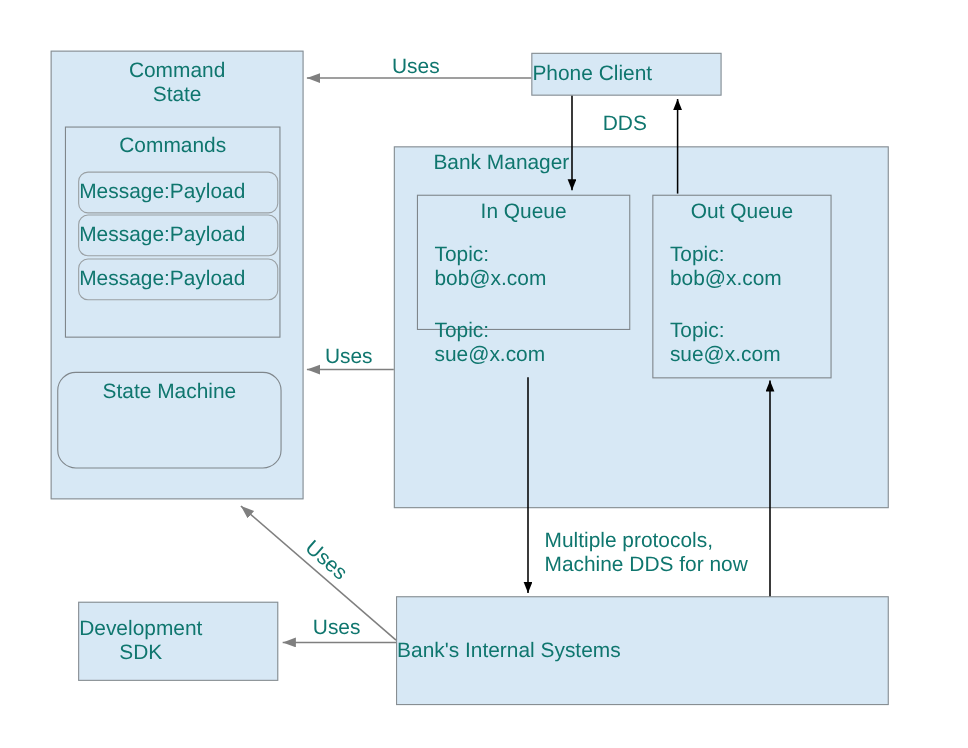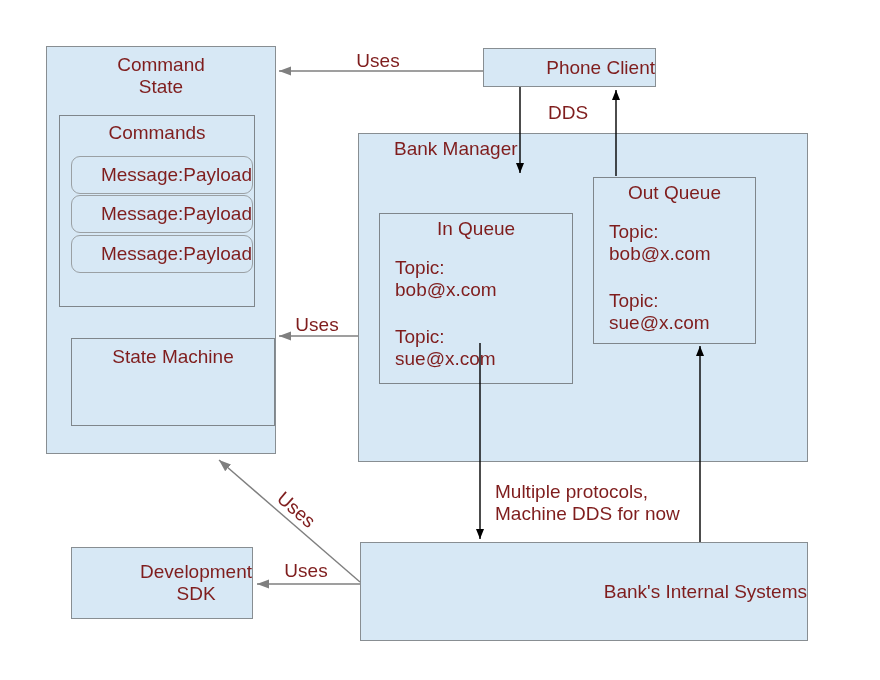--- a/index.html
+++ b/index.html
@@ -1,25 +1,25 @@
 <!DOCTYPE html>
 <html><head>
 <meta charset="utf-8">
 <style>
   html,body{margin:0;padding:0;background:#ffffff;}
   #canvas{
     position:relative;width:880px;height:680px;background:#ffffff;overflow:hidden;
-    font-family:"Liberation Sans","DejaVu Sans",sans-serif;color:#7f1d1d;
+    font-family:"Liberation Sans","DejaVu Sans",sans-serif;color:#0f766e;
     font-size:19px;line-height:22px;
   }
   .box{
     position:absolute;background:#d7e8f5;border:1px solid #888e92;box-sizing:border-box;
   }
   .title-center{position:absolute;left:0;right:0;text-align:center;}
-  .flex-center{display:flex;align-items:center;justify-content:flex-end;text-align:center;}
+  .flex-center{display:flex;align-items:center;justify-content:flex-start;text-align:center;}
   .rounded{border-radius:9px;border:1px solid #9aa0a4;}
   .edge-label{position:absolute;white-space:nowrap;}
   .center-anchor{transform:translateX(-50%);}
   svg.arrows{position:absolute;left:0;top:0;pointer-events:none;}
   .topic-group{position:absolute;left:15px;}
 </style>
 </head>
 <body>
 
 <div id="canvas">
@@ -36,33 +36,33 @@
         <span>Message:Payload</span>
       </div>
       <div class="box rounded flex-center" style="left:11px;top:79px;width:182px;height:38px;">
         <span>Message:Payload</span>
       </div>
       <div class="box rounded flex-center" style="left:11px;top:119px;width:182px;height:38px;">
         <span>Message:Payload</span>
       </div>
     </div>
 
-    <div class="box" style="left:24px;top:291px;width:204px;height:88px;border-color:#7f868b;">
+    <div class="box" style="left:5px;top:291px;width:204px;height:88px;border-color:#7f868b;border-radius:17px;">
       <div class="title-center" style="top:7px;">State Machine</div>
     </div>
   </div>
 
   <div class="box flex-center" style="left:483px;top:48px;width:173px;height:39px;">
     <span>Phone Client</span>
   </div>
 
   <div class="box" style="left:358px;top:133px;width:450px;height:329px;">
     <div style="position:absolute;left:10px;top:4px;margin-left:25px;">Bank Manager</div>
 
-    <div class="box" style="left:20px;top:43px;width:194px;height:171px;border-color:#7f868b;margin-top:36px;">
+    <div class="box" style="left:20px;top:43px;width:194px;height:123px;border-color:#7f868b;">
       <div class="title-center" style="top:4px;">In Queue</div>
       <div class="topic-group" style="top:43px;">
         <div>Topic:</div>
         <div>bob@x.com</div>
       </div>
       <div class="topic-group" style="top:112px;">
         <div>Topic:</div>
         <div>sue@x.com</div>
       </div>
     </div>

